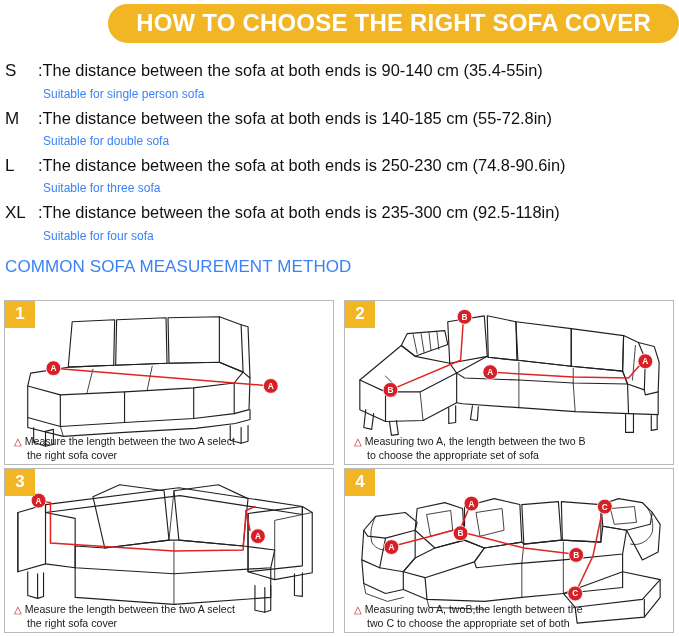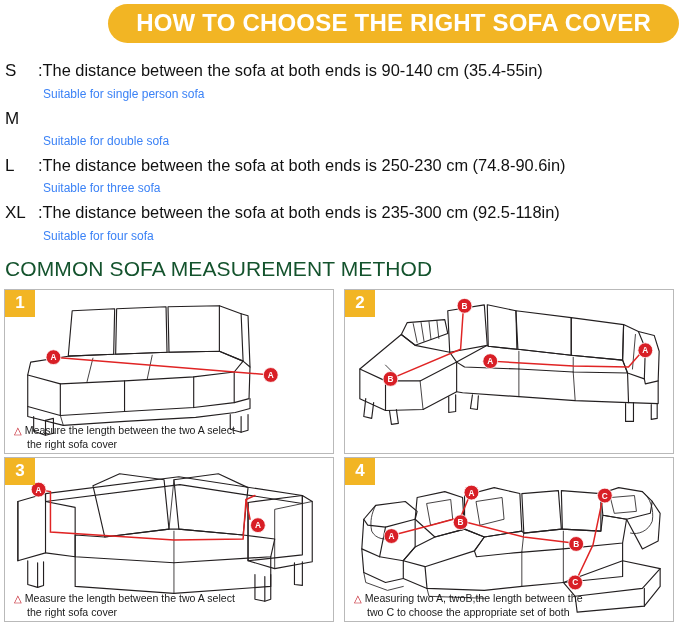--- a/index.html
+++ b/index.html
@@ -45,27 +45,27 @@
   .size-desc{ flex:0 1 auto; }
   .size-sub{
     color:#3b82f6;
     font-size:12px;
     line-height:1.25;
     padding-left:38px;
     margin-top:5px;
   }
   
   .section-title{
-    color:#14532d;
-    font-size:21px;
+    color:#3b82f6;
+    font-size:17px;
     font-weight:normal;
     letter-spacing:.1px;
     padding-left:5px;
     margin-top:13px;
-    margin-bottom:8px;
+    margin-bottom:23px;
   }
   
   .grid{
     display:grid;
     grid-template-columns:330px 330px;
     grid-template-rows:165px 165px;
     column-gap:10px;
     row-gap:3px;
     padding-left:4px;
   }
@@ -130,20 +130,21 @@
     <div class="size-main">
       <span class="size-letter">S</span>
       <span class="size-desc">:The distance between the sofa at both ends is 90-140 cm (35.4-55in)</span>
     </div>
     <div class="size-sub">Suitable for single person sofa</div>
   </div>
 
   <div class="size-row">
     <div class="size-main">
       <span class="size-letter">M</span>
+      <span class="size-desc">:The distance between the sofa at both ends is 140-185 cm (55-72.8in)</span>
     </div>
     <div class="size-sub">Suitable for double sofa</div>
   </div>
 
   <div class="size-row">
     <div class="size-main">
       <span class="size-letter">L</span>
       <span class="size-desc">:The distance between the sofa at both ends is 250-230 cm (74.8-90.6in)</span>
     </div>
     <div class="size-sub">Suitable for three sofa</div>
@@ -245,20 +246,24 @@
       <path class="meas" d="M146 72 L230 77 L286 78 L300 62"></path>
       <circle class="mark-c" cx="120" cy="16" r="7.5"></circle>
       <text class="mark-t" x="120" y="19">B</text>
       <circle class="mark-c" cx="45" cy="90" r="7.5"></circle>
       <text class="mark-t" x="45" y="93">B</text>
       <circle class="mark-c" cx="146" cy="72" r="7.5"></circle>
       <text class="mark-t" x="146" y="75">A</text>
       <circle class="mark-c" cx="303" cy="61" r="7.5"></circle>
       <text class="mark-t" x="303" y="64">A</text>
     </svg>
+    <div class="caption">
+      <span class="tri">△</span><span>Measuring two A, the length between the two B</span>
+      <span class="l2">to choose the appropriate set of sofa</span>
+    </div>
   </div>
 
   <div class="panel">
     <div class="badge">3</div>
     <svg class="art" viewBox="0 0 330 165">
 
       <path class="ln" d="M40 36 L175 19 L300 38 L300 46 L176 27 L40 44 Z"></path>
 
       <path class="ln" d="M12 44 L40 36 L40 44 L40 96 L12 104 Z"></path>
       <path class="ln" d="M40 96 L70 100 L70 50 L40 44"></path>

